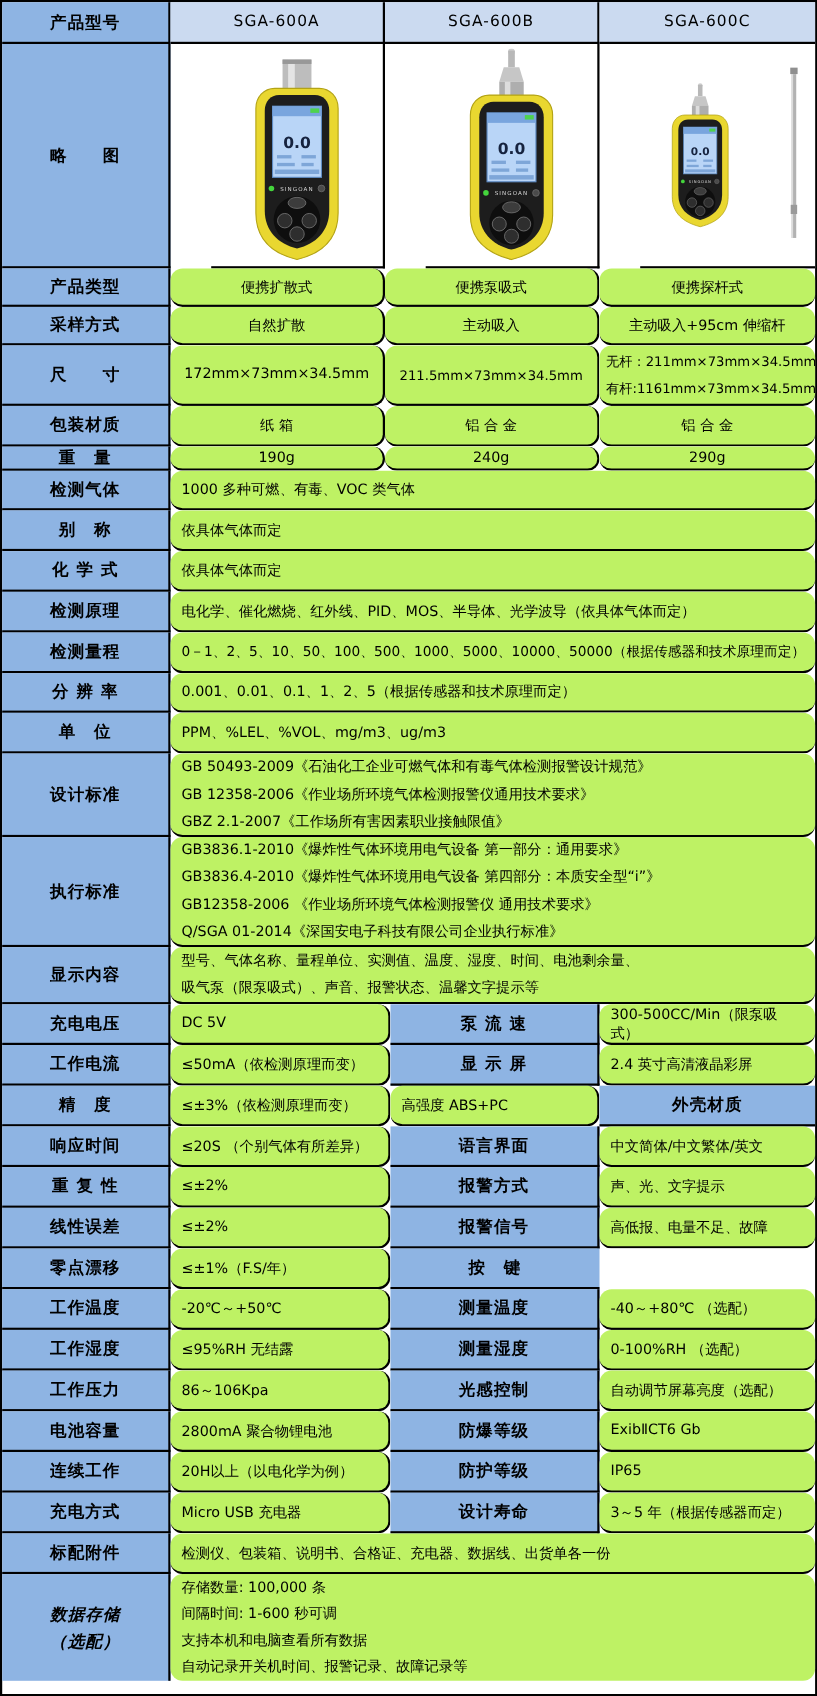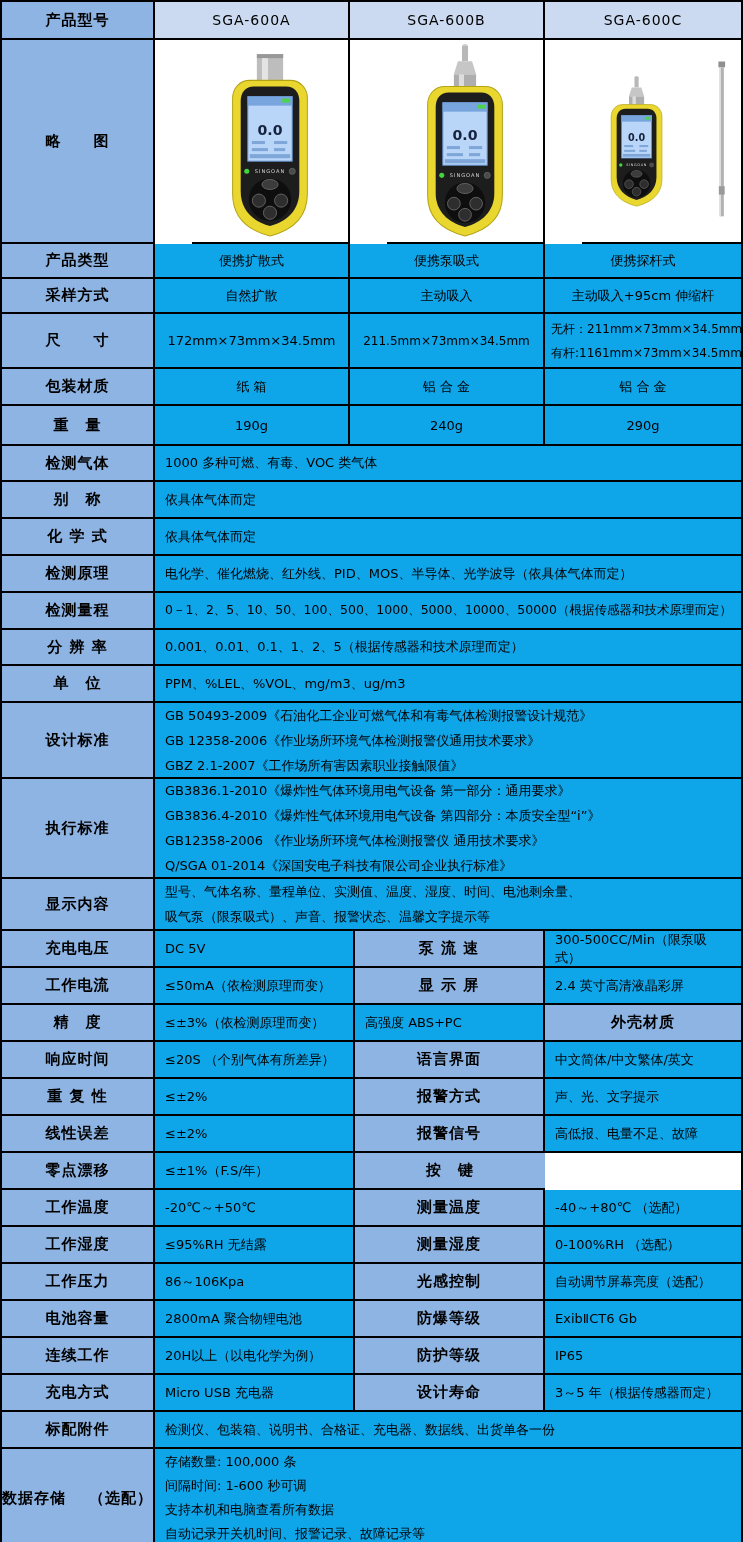--- a/index.html
+++ b/index.html
@@ -3,36 +3,36 @@
 <meta charset="utf-8">
 <style>
   html,body{margin:0;padding:0;background:#fff;}
   body{font-family:"DejaVu Sans","Liberation Sans",sans-serif;color:#000;}
   .tbl{width:743px;height:1542px;border:2px solid #000;box-sizing:border-box;background:#fff;}
   .row{display:grid;width:100%;}
   .g4{grid-template-columns:153px 195px 195px 196px;}
   .g2{grid-template-columns:153px 586px;}
   .gp{grid-template-columns:153px 200px 190px 196px;}
   .h38{height:38px;}.h204{height:204px;}.h35{height:35px;}.h55{height:55px;}
-  .h37{height:37px;}.h34{height:40px;}.h36{height:36px;}
+  .h37{height:37px;}.h34{height:22px;}.h36{height:36px;}
   .h76{height:76px;}.h100{height:100px;}.h52{height:52px;}.h97{height:97px;}
   .cell{box-sizing:border-box;border-right:2px solid #000;border-bottom:2px solid #000;
         display:flex;align-items:center;overflow:hidden;}
   .row .cell:last-child{border-right:none;}
   .row:last-child .cell{border-bottom:none;}
   .lbl{background:#8EB4E3;justify-content:center;font-weight:bold;font-size:15px;letter-spacing:1px;text-align:center;}
-  .val{background:#0ea5e9;font-size:13px;padding:0 10px;}
+  .val{background:#bef264;font-size:13px;padding:0 10px;border-radius:11px;}
   .ctr{justify-content:center;padding:0 3px;text-align:center;}
   .hval{background:#CBDAF0;justify-content:center;font-size:14px;letter-spacing:1px;}
   .photo{background:#fff;justify-content:center;align-items:center;padding:0;margin-left:37px;}
   .lines{flex-direction:column;justify-content:center;align-items:flex-start;}
   .lines .line{line-height:25px;white-space:nowrap;}
   .dim3{flex-direction:column;justify-content:center;align-items:flex-start;padding:0 6px;}
   .dim3 .line{line-height:24px;font-size:12px;white-space:nowrap;}
-  .lbl2{flex-direction:row;justify-content:space-between;}
+  .lbl2{flex-direction:column;justify-content:center;font-style:italic;}
   .lbl2 div{line-height:24px;}
   .nowrap{white-space:nowrap;}
 </style>
 </head>
 <body>
 
 <div class="tbl">
 
   <div class="row g4 h38">
     <div class="cell lbl">产品型号</div>

